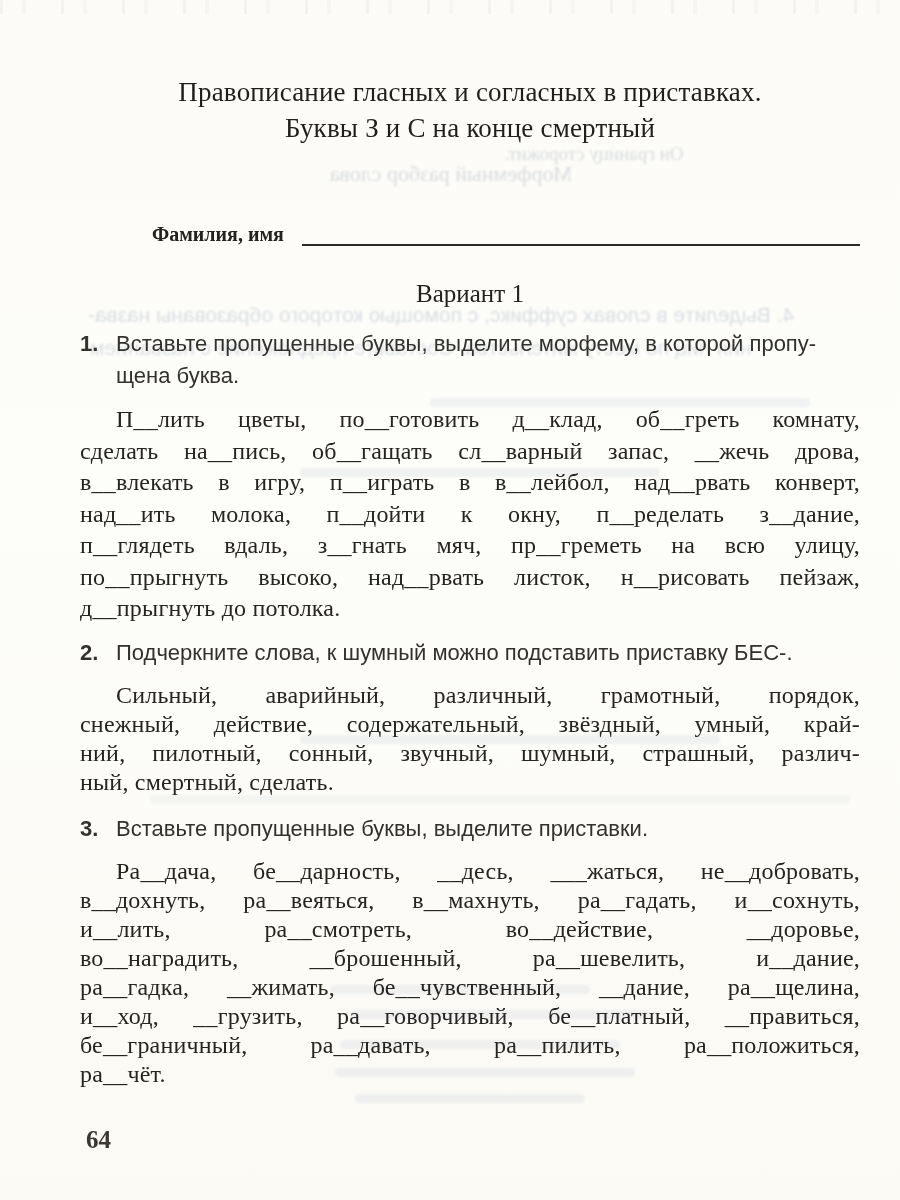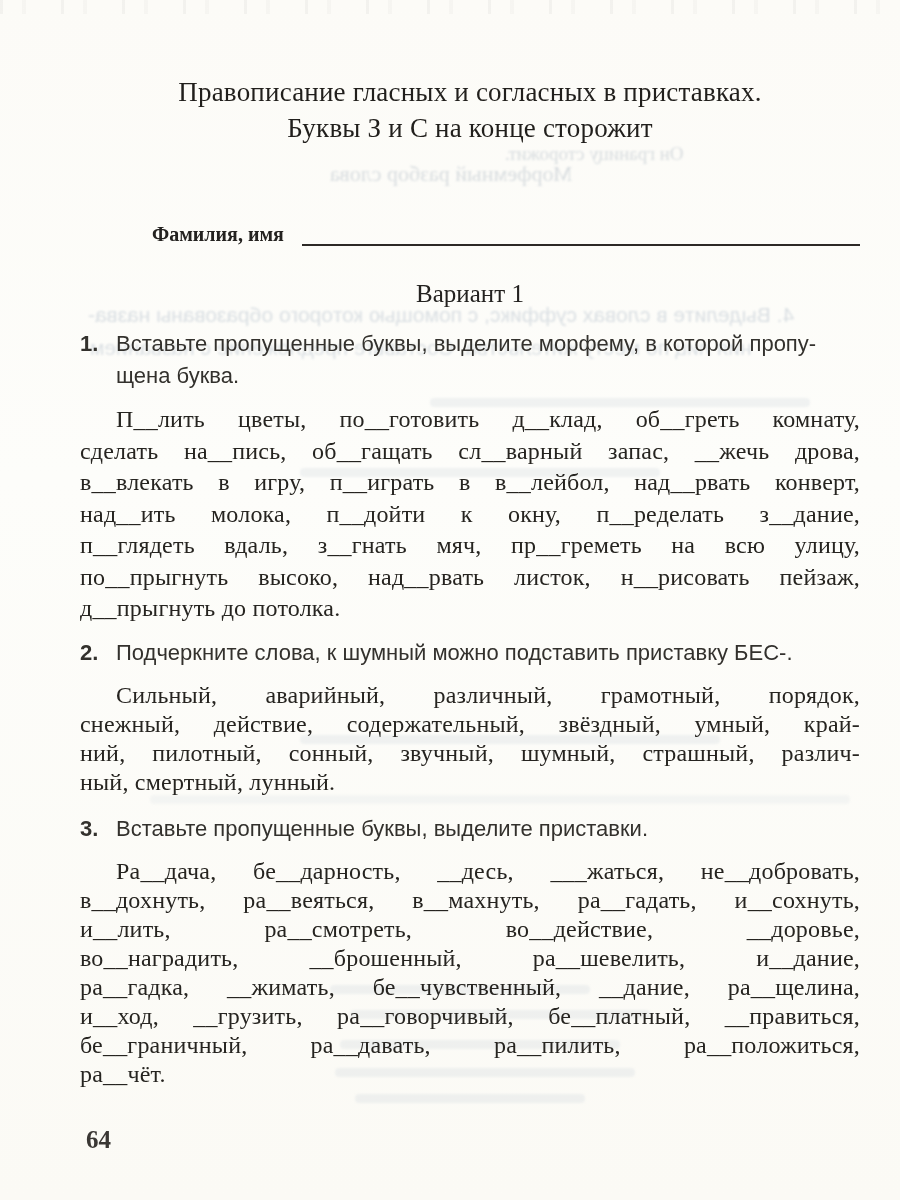--- a/index.html
+++ b/index.html
@@ -138,21 +138,21 @@
   <div class="ghost-bar" style="left:330px;top:985px;width:260px;height:9px;"></div>
   <div class="ghost-bar" style="left:350px;top:1010px;width:300px;height:9px;"></div>
   <div class="ghost-bar" style="left:340px;top:1040px;width:280px;height:9px;"></div>
   <div class="ghost-bar" style="left:335px;top:1068px;width:300px;height:9px;"></div>
   <div class="ghost-bar" style="left:355px;top:1094px;width:230px;height:9px;"></div>
 
   <div class="content">
 
     <div class="title">
       <div>Правописание гласных и согласных в приставках.</div>
-      <div>Буквы З и С на конце сторожит</div>
+      <div>Буквы З и С на конце смертный</div>
     </div>
 
     <div class="name-row">
       <span class="name-label">Фамилия, имя</span>
       <span class="name-line"></span>
     </div>
 
     <div class="variant">Вариант 1</div>
 
     <div class="instr instr-1">
@@ -175,21 +175,21 @@
     <div class="instr instr-2">
       <span class="num">2.</span>
       <div class="instr-text">
         <div>Подчеркните слова, к шумный можно подставить приставку БЕС-.</div>
       </div>
     </div>
     <div class="body body-2">
       <div class="line first">Сильный, аварийный, различный, грамотный, порядок,</div>
       <div class="line">снежный, действие, содержательный, звёздный, умный, край-</div>
       <div class="line">ний, пилотный, сонный, звучный, шумный, страшный, различ-</div>
-      <div class="line last">ный, смертный, лунный.</div>
+      <div class="line last">ный, смертный, сделать.</div>
     </div>
 
     <div class="instr instr-3">
       <span class="num">3.</span>
       <div class="instr-text">
         <div>Вставьте пропущенные буквы, выделите приставки.</div>
       </div>
     </div>
     <div class="body body-3">
       <div class="line first">Ра__дача, бе__дарность, __десь, ___жаться, не__добровать,</div>

